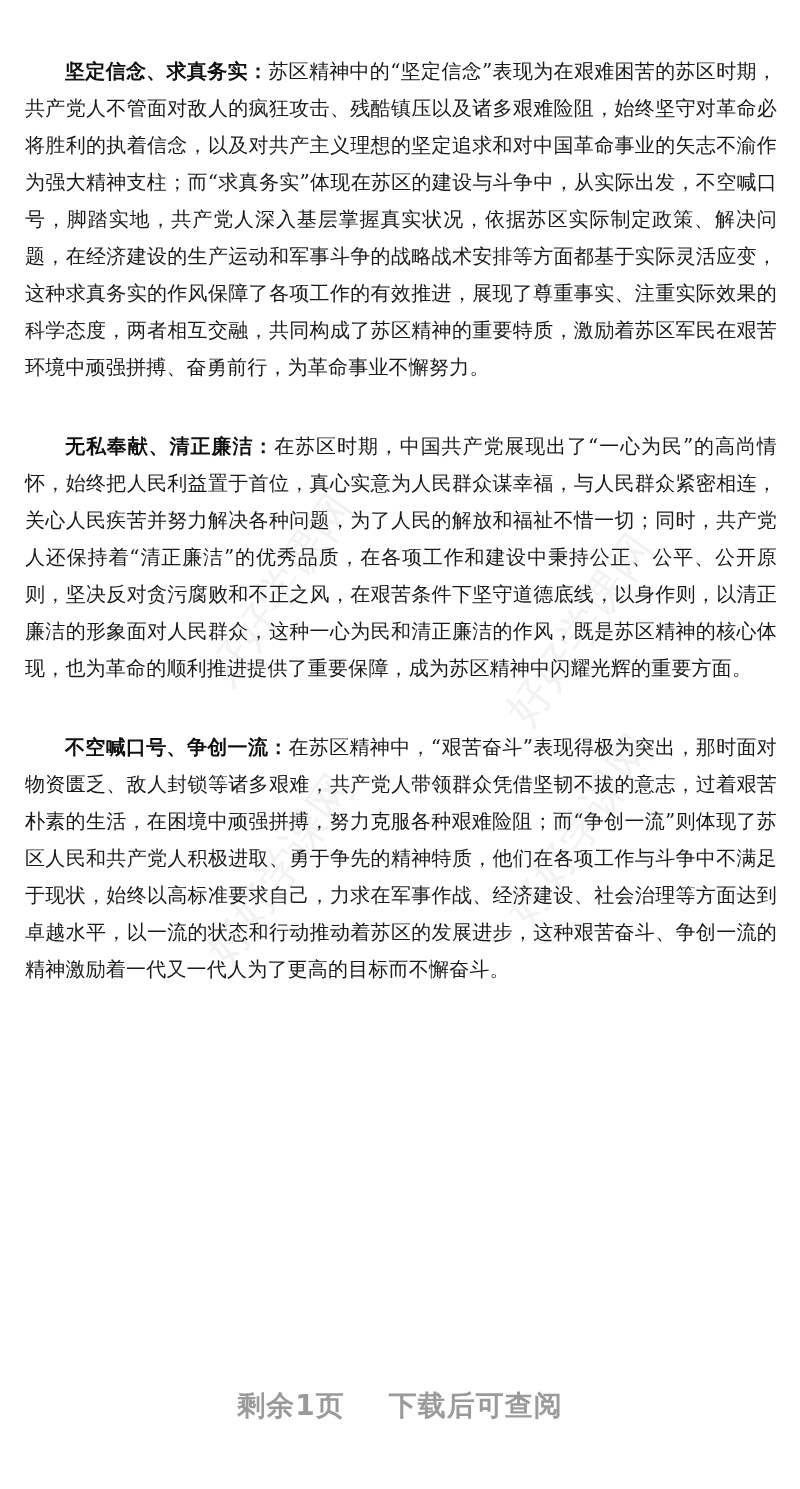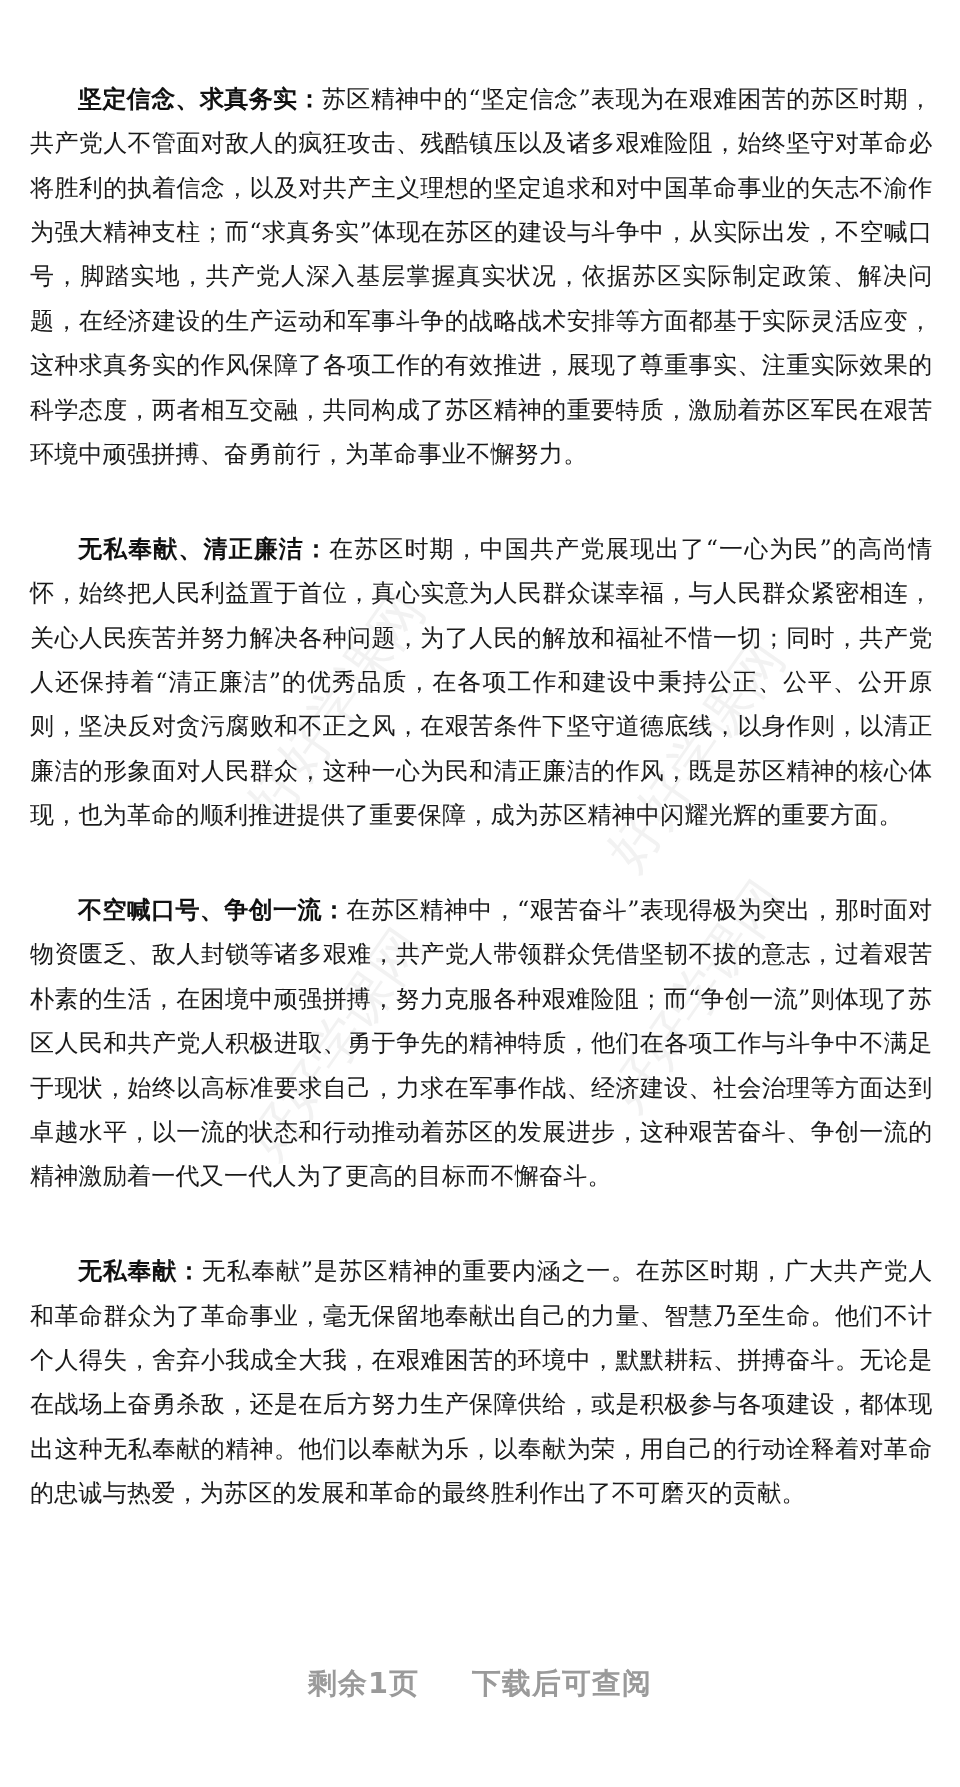--- a/index.html
+++ b/index.html
@@ -19,21 +19,21 @@
       position: absolute;
       left: 25px;
       top: 48px;
       width: 752px;
     }
     .para {
       font-size: 20px;
       line-height: 37px;
       text-indent: 40px;
       text-align: justify;
-      margin: 16px 0 42px 0;
+      margin: 5px 0 42px 0;
       letter-spacing: 0.2px;
     }
     .para .head {
       font-weight: bold;
       color: #111;
     }
     .watermark {
       position: absolute;
       color: rgba(150,150,150,0.12);
       font-size: 44px;
@@ -43,21 +43,21 @@
       white-space: nowrap;
     }
     .footer {
       position: absolute;
       left: 0;
       top: 1387px;
       width: 800px;
       text-align: center;
       font-family: "DejaVu Sans", sans-serif;
       font-weight: bold;
-      font-size: 24px;
+      font-size: 28px;
       color: #9a9a9a;
       letter-spacing: 1px;
     }
     .footer .gap {
       display: inline-block;
       width: 44px;
     }
   </style>
 </head>
 <body>
@@ -70,20 +70,17 @@
 <div class="page">
   <p class="para">
     <span class="head">坚定信念、求真务实：</span><span>苏区精神中的“坚定信念”表现为在艰难困苦的苏区时期，共产党人不管面对敌人的疯狂攻击、残酷镇压以及诸多艰难险阻，始终坚守对革命必将胜利的执着信念，以及对共产主义理想的坚定追求和对中国革命事业的矢志不渝作为强大精神支柱；而“求真务实”体现在苏区的建设与斗争中，从实际出发，不空喊口号，脚踏实地，共产党人深入基层掌握真实状况，依据苏区实际制定政策、解决问题，在经济建设的生产运动和军事斗争的战略战术安排等方面都基于实际灵活应变，这种求真务实的作风保障了各项工作的有效推进，展现了尊重事实、注重实际效果的科学态度，两者相互交融，共同构成了苏区精神的重要特质，激励着苏区军民在艰苦环境中顽强拼搏、奋勇前行，为革命事业不懈努力。</span>
   </p>
   <p class="para">
     <span class="head">无私奉献、清正廉洁：</span><span>在苏区时期，中国共产党展现出了“一心为民”的高尚情怀，始终把人民利益置于首位，真心实意为人民群众谋幸福，与人民群众紧密相连，关心人民疾苦并努力解决各种问题，为了人民的解放和福祉不惜一切；同时，共产党人还保持着“清正廉洁”的优秀品质，在各项工作和建设中秉持公正、公平、公开原则，坚决反对贪污腐败和不正之风，在艰苦条件下坚守道德底线，以身作则，以清正廉洁的形象面对人民群众，这种一心为民和清正廉洁的作风，既是苏区精神的核心体现，也为革命的顺利推进提供了重要保障，成为苏区精神中闪耀光辉的重要方面。</span>
   </p>
   <p class="para">
     <span class="head">不空喊口号、争创一流：</span><span>在苏区精神中，“艰苦奋斗”表现得极为突出，那时面对物资匮乏、敌人封锁等诸多艰难，共产党人带领群众凭借坚韧不拔的意志，过着艰苦朴素的生活，在困境中顽强拼搏，努力克服各种艰难险阻；而“争创一流”则体现了苏区人民和共产党人积极进取、勇于争先的精神特质，他们在各项工作与斗争中不满足于现状，始终以高标准要求自己，力求在军事作战、经济建设、社会治理等方面达到卓越水平，以一流的状态和行动推动着苏区的发展进步，这种艰苦奋斗、争创一流的精神激励着一代又一代人为了更高的目标而不懈奋斗。</span>
   </p>
-  <p class="para">
-    <span class="head">无私奉献：</span><span>无私奉献”是苏区精神的重要内涵之一。在苏区时期，广大共产党人和革命群众为了革命事业，毫无保留地奉献出自己的力量、智慧乃至生命。他们不计个人得失，舍弃小我成全大我，在艰难困苦的环境中，默默耕耘、拼搏奋斗。无论是在战场上奋勇杀敌，还是在后方努力生产保障供给，或是积极参与各项建设，都体现出这种无私奉献的精神。他们以奉献为乐，以奉献为荣，用自己的行动诠释着对革命的忠诚与热爱，为苏区的发展和革命的最终胜利作出了不可磨灭的贡献。</span>
-  </p>
 </div>
 
 <div class="footer">
   <span>剩余1页</span><span class="gap"></span><span>下载后可查阅</span>
 </div>
 
 </body></html>

